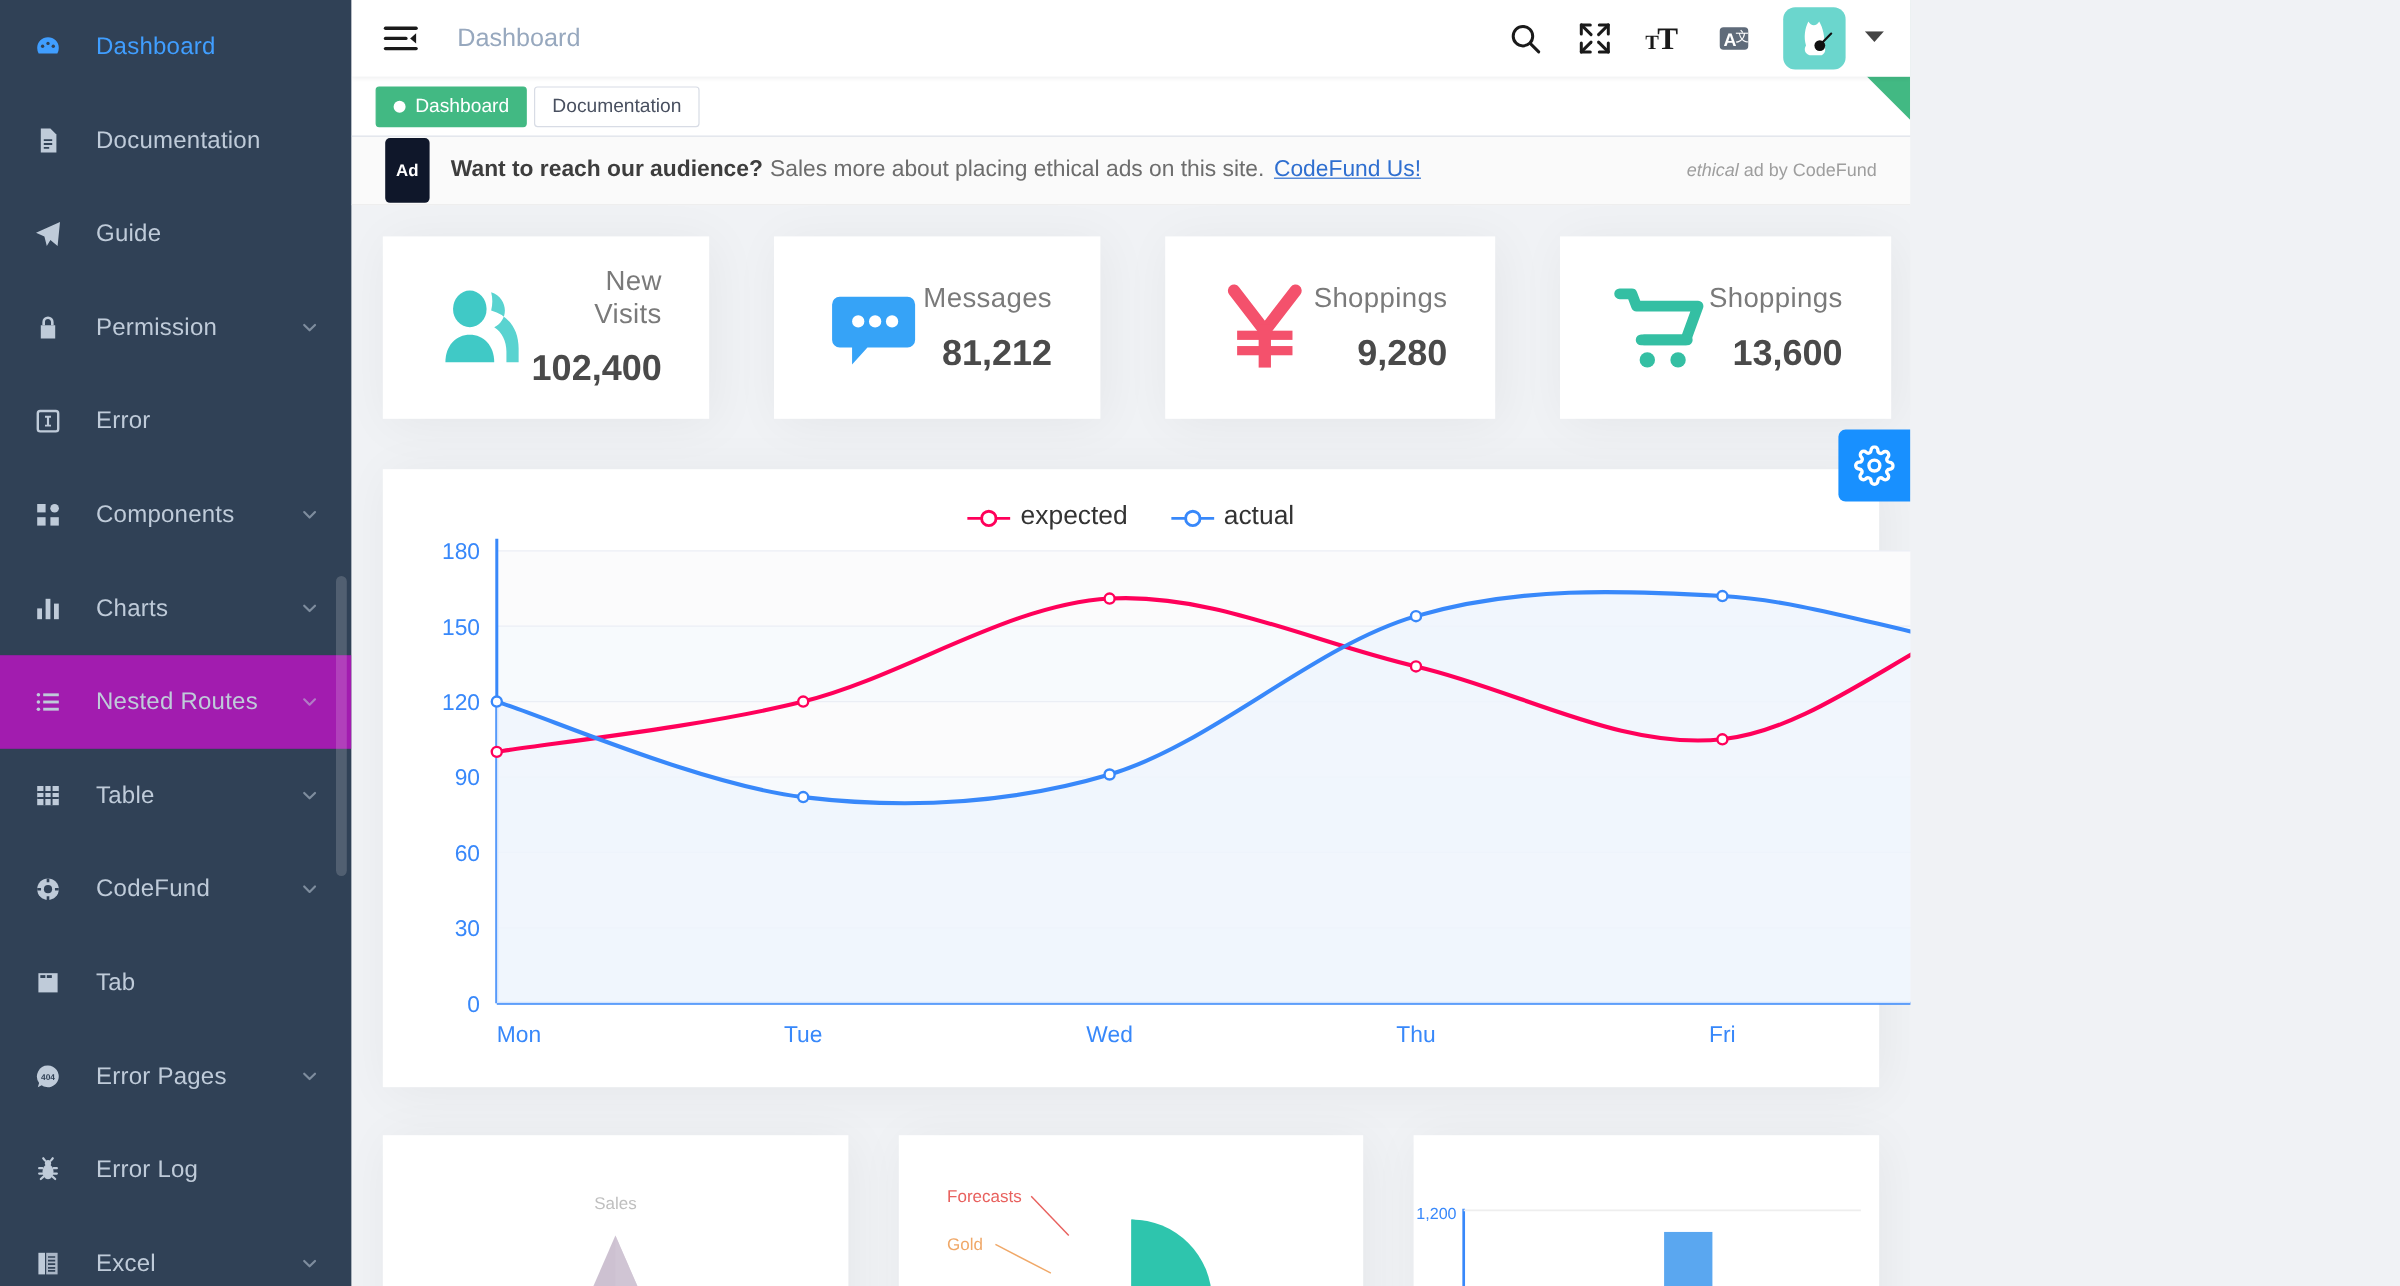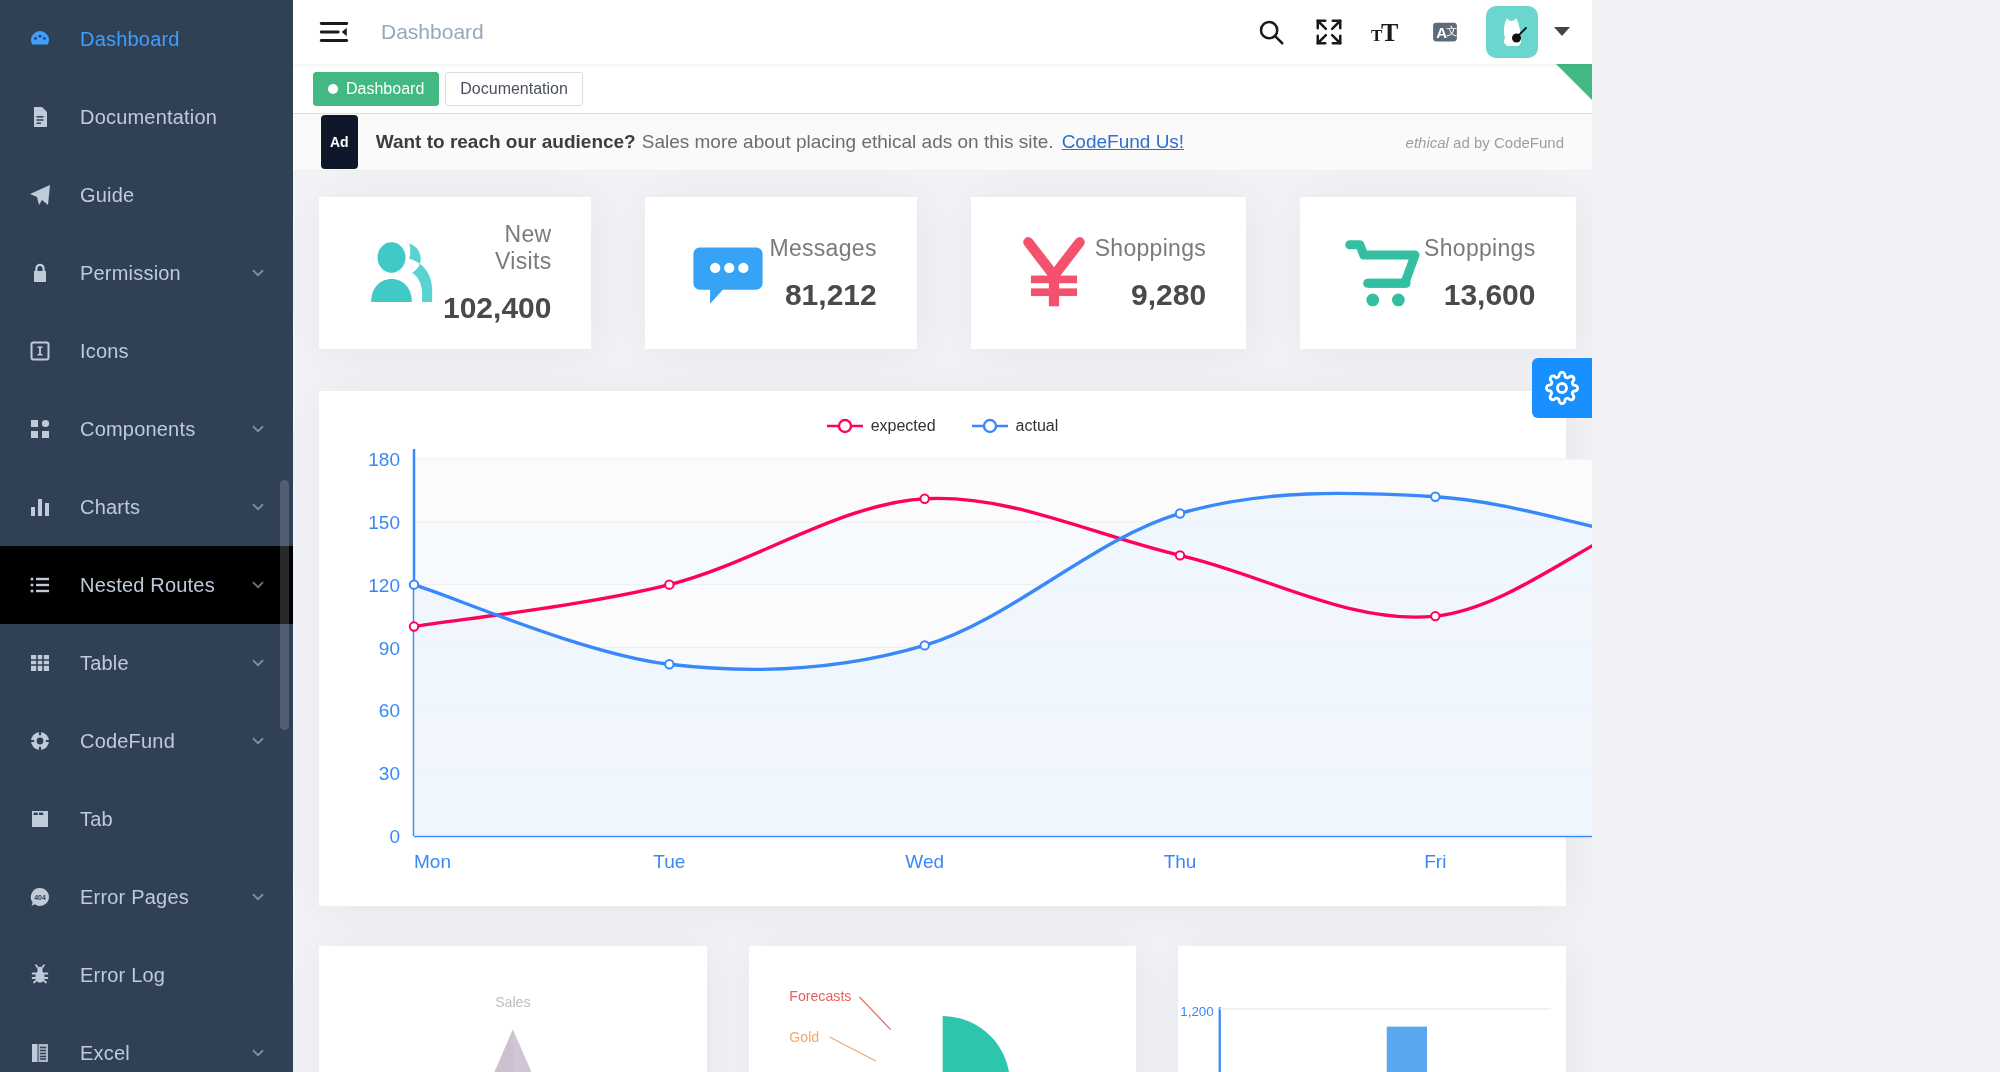--- a/index.html
+++ b/index.html
@@ -23,21 +23,21 @@
     height: 78px;
     display: flex; align-items: center;
     padding: 0 26px 0 26px;
     color: #bfcbd9;
     font-size: 20px;
     position: relative;
     cursor: pointer;
     user-select: none;
   }
   .nav-item.active-link { color: #409eff; }
-  .nav-item.active-bg { background: #000000; }
+  .nav-item.active-bg { background: #a21caf; }
   .nav-icon {
     width: 28px; height: 28px;
     margin-right: 26px;
     flex: 0 0 28px;
     display: flex; align-items: center; justify-content: center;
   }
   .nav-icon svg { width: 24px; height: 24px; display:block; }
   .nav-label { flex: 1 1 auto; white-space: nowrap; letter-spacing: .2px;}
   .chev { width: 18px; height: 18px; flex: 0 0 18px; opacity: .55; }
   .chev svg { width: 18px; height: 18px; display: block; }
@@ -140,21 +140,21 @@
     margin-top: 42px;
     background: #fff;
     padding: 20px 20px 14px 20px;
     box-shadow: 4px 4px 40px rgba(0,0,0,.05);
     height: 515px;
     position: relative;
   }
   #chart-legend {
     position: absolute; left: 0; right: 0; top: 26px;
     display: flex; justify-content: center; align-items: center; gap: 36px;
-    font-size: 16px; color: #333;
+    font-size: 22px; color: #333;
   }
   .legend-item { display: flex; align-items: center; gap: 8px; cursor: pointer;}
   .legend-mark { width: 36px; height: 18px; }
 
   
   #bottom-row { display: flex; gap: 42px; margin-top: 40px; }
   .bcard {
     flex: 1 1 0; height: 200px; background: #fff;
     box-shadow: 4px 4px 40px rgba(0,0,0,.05);
     position: relative; overflow: hidden;
@@ -223,21 +223,21 @@
             </svg>
           </span>
         </div>
         <div class="nav-item">
           <span class="nav-icon" style="color: rgb(191, 203, 217);">
             <svg viewBox="0 0 24 24">
               <rect x="3.5" y="3.5" width="17" height="17" rx="2" fill="none" stroke="currentColor" stroke-width="2"></rect>
               <path fill="currentColor" d="M9.5 7.5h5v1.6h-1.6v5.8h1.6V16.5h-5v-1.6h1.6V9.1H9.5z"></path>
             </svg>
           </span>
-          <span class="nav-label">Icons</span>
+          <span class="nav-label">Error</span>
         </div>
         <div class="nav-item">
           <span class="nav-icon" style="color: rgb(191, 203, 217);">
             <svg viewBox="0 0 24 24">
               <rect x="3" y="3" width="7" height="7" fill="currentColor"></rect>
               <circle cx="17.5" cy="6.5" r="3.6" fill="currentColor"></circle>
               <rect x="3" y="14" width="7" height="7" fill="currentColor"></rect>
               <rect x="14" y="14" width="7" height="7" fill="currentColor"></rect>
             </svg>
           </span>

